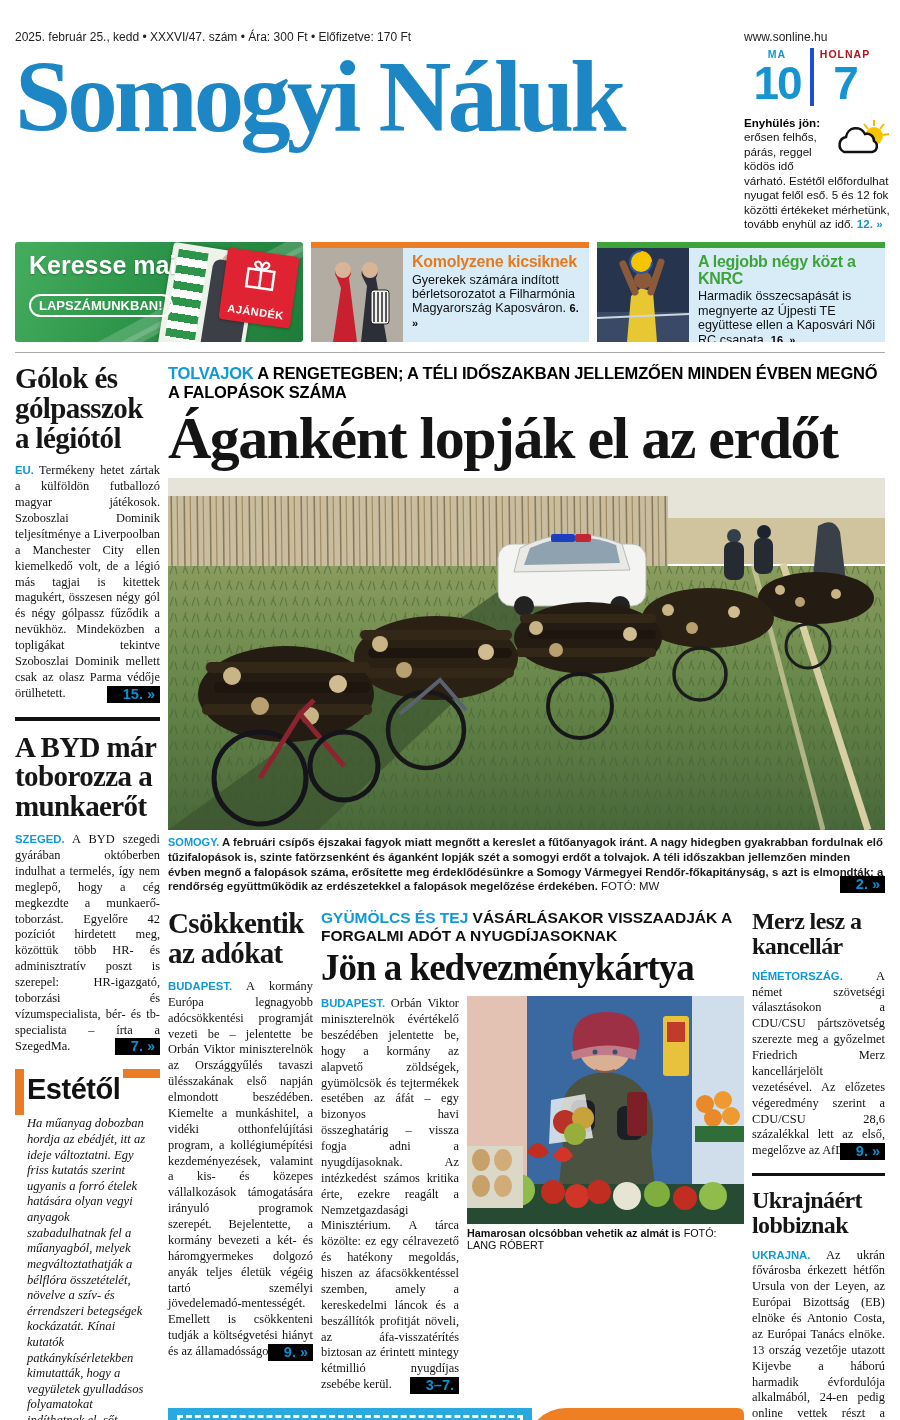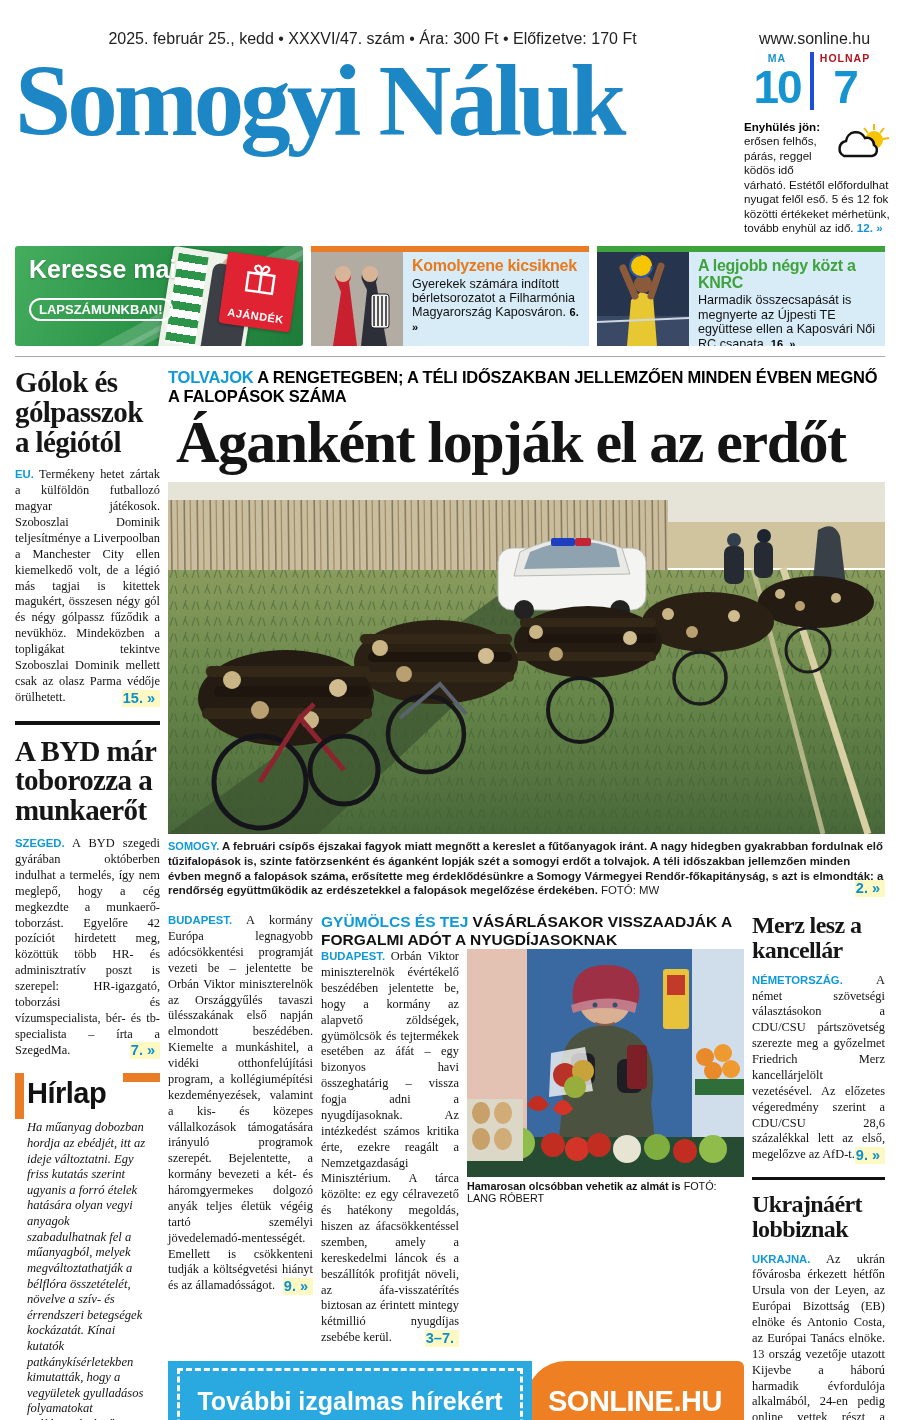--- a/index.html
+++ b/index.html
@@ -5,21 +5,21 @@
   * { margin:0; padding:0; box-sizing:border-box; }
   html,body { background:#fff; }
   .page {
     position:relative; width:900px; height:1420px; background:#fff;
     font-family:"Liberation Sans", sans-serif; color:#111; overflow:hidden;
     padding:12px 15px 0 15px;
   }
   
   .header-row { display:flex; }
   .header-left { width:715px; }
-  .dateline { font-size:16px; color:#222; letter-spacing:0; display:flex; justify-content:center; padding-top:18px;}
+  .dateline { font-size:12px; color:#222; letter-spacing:0; display:flex; justify-content:flex-start; padding-top:18px;}
   .masthead {
     font-family:"Liberation Serif", serif; font-weight:bold; color:#1d87c6;
     font-size:101px; line-height:1.02; letter-spacing:-4px; margin-top:2px;
   }
   .weather { width:155px; padding:14px 0 0 14px; }
   .weather-temps { display:flex; }
   .wcol { width:66px; text-align:center; }
   .wcol + .wcol { border-left:4px solid #1d4ed8; }
   .wlabel { font-size:10.5px; font-weight:bold; letter-spacing:1px; }
   .wlabel.ma { color:#1694d2; }
@@ -56,32 +56,32 @@
   
   .toprule { border-top:1px solid #aaa; margin-top:10px; }
   
   .main-grid { display:flex; gap:8px; margin-top:11px; }
   .col-left { width:145px; flex:none; }
   .col-main { width:717px; flex:none; }
   .col-head { font-family:"Liberation Serif", serif; font-size:29px; line-height:1.03; font-weight:600; letter-spacing:-0.6px; color:#161616; margin-bottom:10px;}
   .body-text { font-family:"Liberation Serif", serif; font-size:12.4px; line-height:1.28; text-align:justify; color:#121212;}
   .lead-in { font-family:"Liberation Sans", sans-serif; color:#0f9ad7; font-weight:bold; font-size:11.3px; }
   .chip-row { text-align:right; margin-top:-17px; position:relative; }
-  .chip { display:inline-block; background:#fef9c3; color:#0b8fd0; font-weight:bold; font-size:14.5px; padding:0 5px 1px 1px; font-family:"Liberation Sans", sans-serif;}
+  .chip { display:inline-block; background:#000000; color:#0b8fd0; font-weight:bold; font-size:14.5px; padding:0 5px 1px 16px; font-family:"Liberation Sans", sans-serif;}
   .black-div { border-top:4px solid #111; margin:14px 0 12px 0; }
   
   .opinion { position:relative; margin-top:14px; padding:4px 10px 10px 12px; min-height:408px;}
   .op-corner-tl { position:absolute; left:0; top:0; width:9px; height:46px; background:#e97c24; }
   .op-top { position:absolute; left:108px; right:0; top:0; height:9px; background:#e97c24; }
   .op-title { font-size:29px; font-weight:bold; letter-spacing:-0.5px; color:#111; margin:0 0 10px 0;}
   .op-body { font-family:"Liberation Serif", serif; font-style:italic; font-size:12.6px; line-height:1.24; text-align:left; color:#121212;}
   
   .kicker { font-weight:bold; font-size:16.5px; letter-spacing:-0.2px; color:#000; }
   .kicker .hl { color:#0f9ad7; }
-  .main-headline { font-family:"Liberation Serif", serif; font-size:60px; font-weight:600; letter-spacing:-1.5px; line-height:1.0; margin:6px 0 10px 8px; color:#141414;}
+  .main-headline { font-family:"Liberation Serif", serif; font-size:60px; font-weight:600; letter-spacing:-1.5px; line-height:1.0; margin:6px 0 10px 0; color:#141414;}
   .main-photo { width:717px; height:352px; display:block; }
   .caption { font-size:11.4px; font-weight:bold; line-height:1.3; margin-top:5px; color:#1a1a1a;}
   .caption .credit { font-weight:normal; }
   .cap-chip-row { text-align:right; margin-top:-19px; }
   
   .lower { display:flex; gap:8px; margin-top:16px; }
   .lower-left { width:576px; flex:none; }
   .lower-row { display:flex; gap:8px; }
   .tax-col { width:145px; flex:none; }
   .disc-col { width:423px; flex:none; }
@@ -227,21 +227,21 @@
       </div>
       <div class="black-div"></div>
       <div>
         <h2 class="col-head">A BYD már toborozza a munkaerőt</h2>
         <p class="body-text"><span class="lead-in">SZEGED.</span><span> A BYD szegedi gyárában októberben indulhat a termelés, így nem meglepő, hogy a cég megkezdte a munkaerő-toborzást. Egyelőre 42 pozíciót hirdetett meg, közöttük több HR- és adminisztratív poszt is szerepel: HR-igazgató, toborzási és vízumspecialista, bér- és tb-specialista – írta a SzegedMa.</span></p>
         <div class="chip-row"><span class="chip">7. »</span></div>
       </div>
       <div class="opinion">
         <div class="op-corner-tl"></div>
           <div class="op-top"></div>
-        <h2 class="op-title">Hírlap</h2>
+        <h2 class="op-title">Estétől</h2>
         <p class="op-body"><span>Ha műanyag dobozban hordja az ebédjét, itt az ideje változtatni. Egy friss kutatás szerint ugyanis a forró ételek hatására olyan vegyi anyagok szabadulhatnak fel a műanyagból, melyek megváltoztathatják a bélflóra összetételét, növelve a szív- és érrendszeri betegségek kockázatát. Kínai kutatók patkánykísérletekben kimutatták, hogy a vegyületek gyulladásos folyamatokat indíthatnak el, sőt károsíthatják a szívizmot. Egy másik vizsgálatban 3179 idős kínai ember adatait elemezték, akik rendszeresen érintkeztek műanyag csomagolóanyagokkal. Náluk gyakrabban fordult elő a szívelégtelenség. Nem mindegy, hogy finom-e az étel, de az sem, hogy miben kapjuk.  </span></p>
       </div>
     </div>
 
     <div class="col-main">
       <div class="kicker">
         <span class="hl">TOLVAJOK</span><span> A RENGETEGBEN; A TÉLI IDŐSZAKBAN JELLEMZŐEN MINDEN ÉVBEN MEGNŐ A FALOPÁSOK SZÁMA</span>
       </div>
       <h1 class="main-headline">Áganként lopják el az erdőt</h1>
 
@@ -343,27 +343,29 @@
 
       <div class="caption">
         <span class="lead-in" style="font-size:11px">SOMOGY.</span><span> A februári csípős éjszakai fagyok miatt megnőtt a kereslet a fűtőanyagok iránt. A nagy hidegben gyakrabban fordulnak elő tűzifalopások is, szinte fatörzsenként és áganként lopják szét a somogyi erdőt a tolvajok. A téli időszakban jellemzően minden évben megnő a falopások száma, erősítette meg érdeklődésünkre a Somogy Vármegyei Rendőr-főkapitányság, s azt is elmondták: a rendőrség együttműködik az erdészetekkel a falopások megelőzése érdekében. </span><span class="credit">FOTÓ: MW</span>
       </div>
       <div class="cap-chip-row"><span class="chip">2. »</span></div>
 
       <div class="lower">
         <div class="lower-left">
           <div class="lower-row">
             <div class="tax-col">
+              <h2 class="col-head">Csökkentik az adókat</h2>
               <p class="body-text"><span class="lead-in">BUDAPEST.</span><span> A kormány Európa legnagyobb adócsökkentési programját vezeti be – jelentette be Orbán Viktor miniszterelnök az Országgyűlés tavaszi ülésszakának első napján elmondott beszédében. Kiemelte a munkáshitel, a vidéki otthonfelújítási program, a kollégiumépítési kezdeményezések, valamint a kis- és közepes vállalkozások támogatására irányuló programok szerepét. Bejelentette, a kormány bevezeti a két- és háromgyermekes dolgozó anyák teljes életük végéig tartó személyi jövedelemadó-mentességét. Emellett is csökkenteni tudják a költségvetési hiányt és az államadósságot.</span></p>
               <div class="chip-row"><span class="chip">9. »</span></div>
             </div>
             <div class="disc-col">
               <div class="disc-kicker">
                 <span class="hl" style="color:#0f9ad7">GYÜMÖLCS ÉS TEJ</span><span> VÁSÁRLÁSAKOR VISSZAADJÁK A FORGALMI ADÓT A NYUGDÍJASOKNAK</span>
               </div>
+              <h1 class="disc-headline">Jön a kedvezménykártya</h1>
               <div class="disc-flex">
                 <div class="disc-body">
                   <p class="body-text"><span class="lead-in">BUDAPEST.</span><span> Orbán Viktor miniszterelnök évértékelő beszédében jelentette be, hogy a kormány az alapvető zöldségek, gyümölcsök és tejtermékek esetében az áfát – egy bizonyos havi összeghatárig – vissza fogja adni a nyugdíjasoknak. Az intézkedést számos kritika érte, ezekre reagált a Nemzetgazdasági Minisztérium. A tárca közölte: ez egy célravezető és hatékony megoldás, hiszen az áfacsökkentéssel szemben, amely a kereskedelmi láncok és a beszállítók profitját növeli, az áfa-visszatérítés biztosan az érintett mintegy kétmillió nyugdíjas zsebébe kerül.</span></p>
                   <div class="chip-row"><span class="chip">3–7.</span></div>
                 </div>
                 <div class="disc-photo-wrap">
                   <svg class="market-photo" viewBox="0 0 277 228" preserveAspectRatio="none">
                     <rect width="277" height="228" fill="#3a68a0"></rect>
                     <rect width="60" height="228" fill="#e3c2b4"></rect>
                     <rect x="225" width="52" height="228" fill="#cfdeea"></rect>

